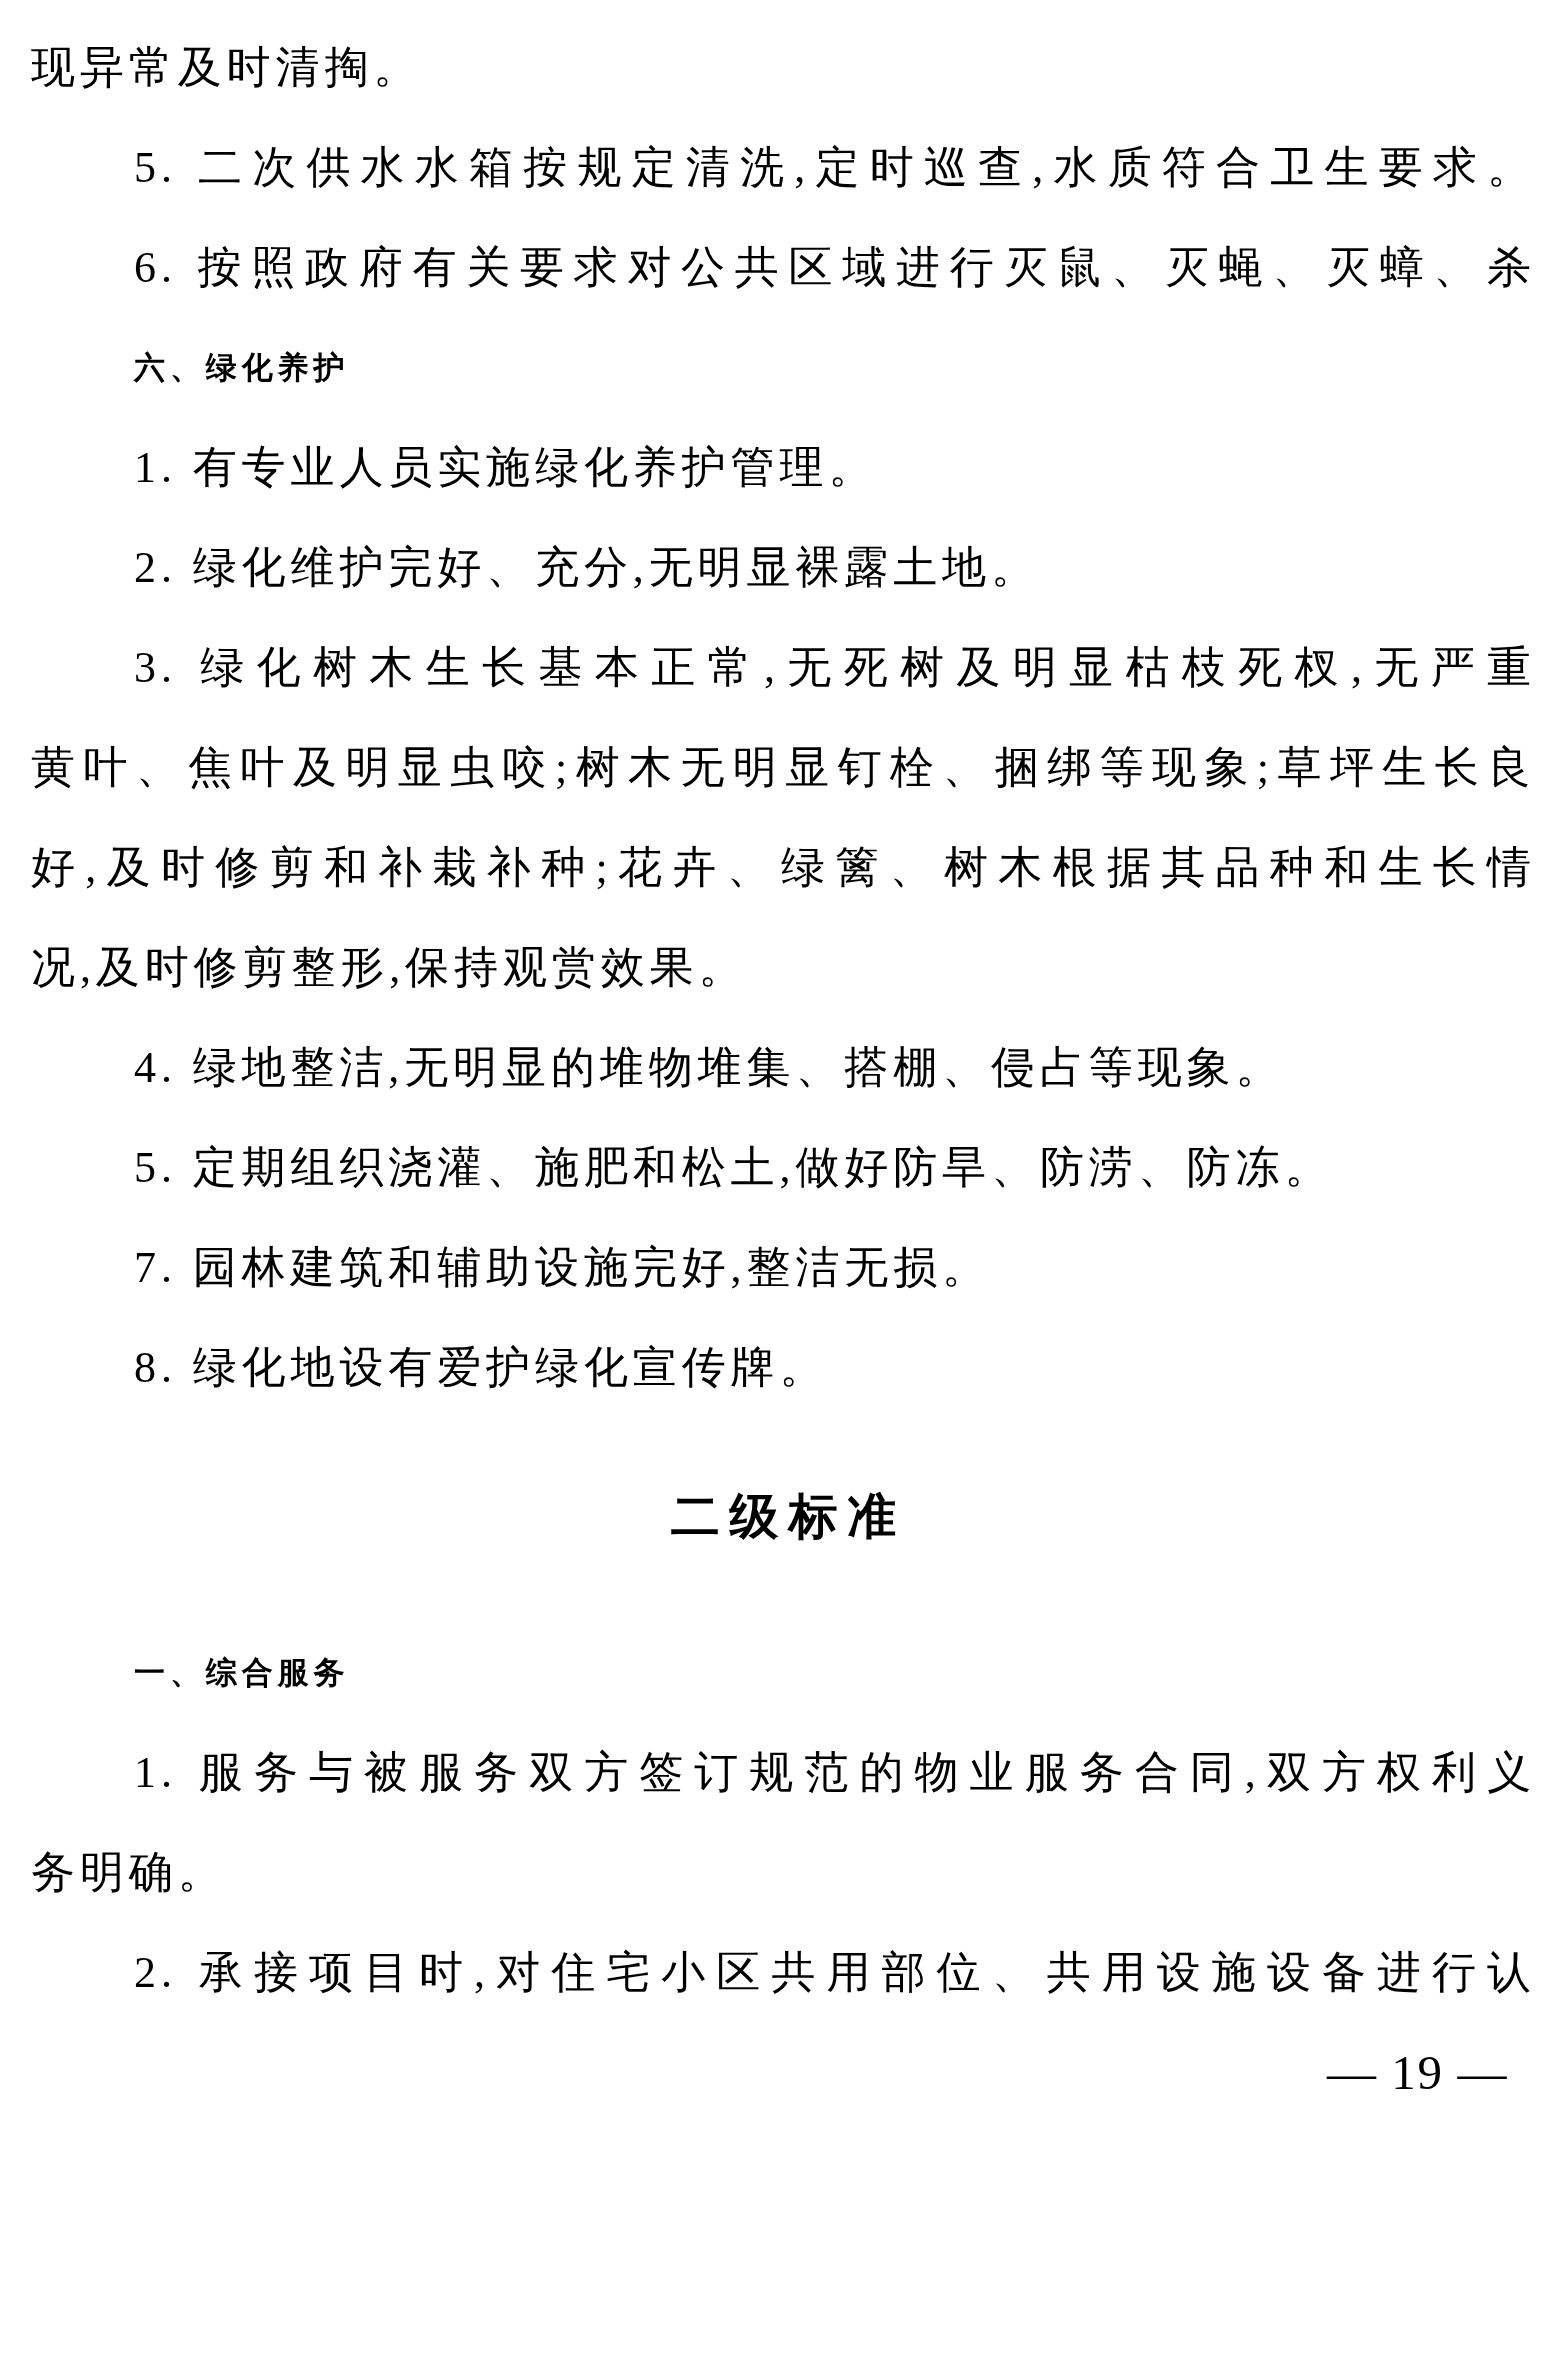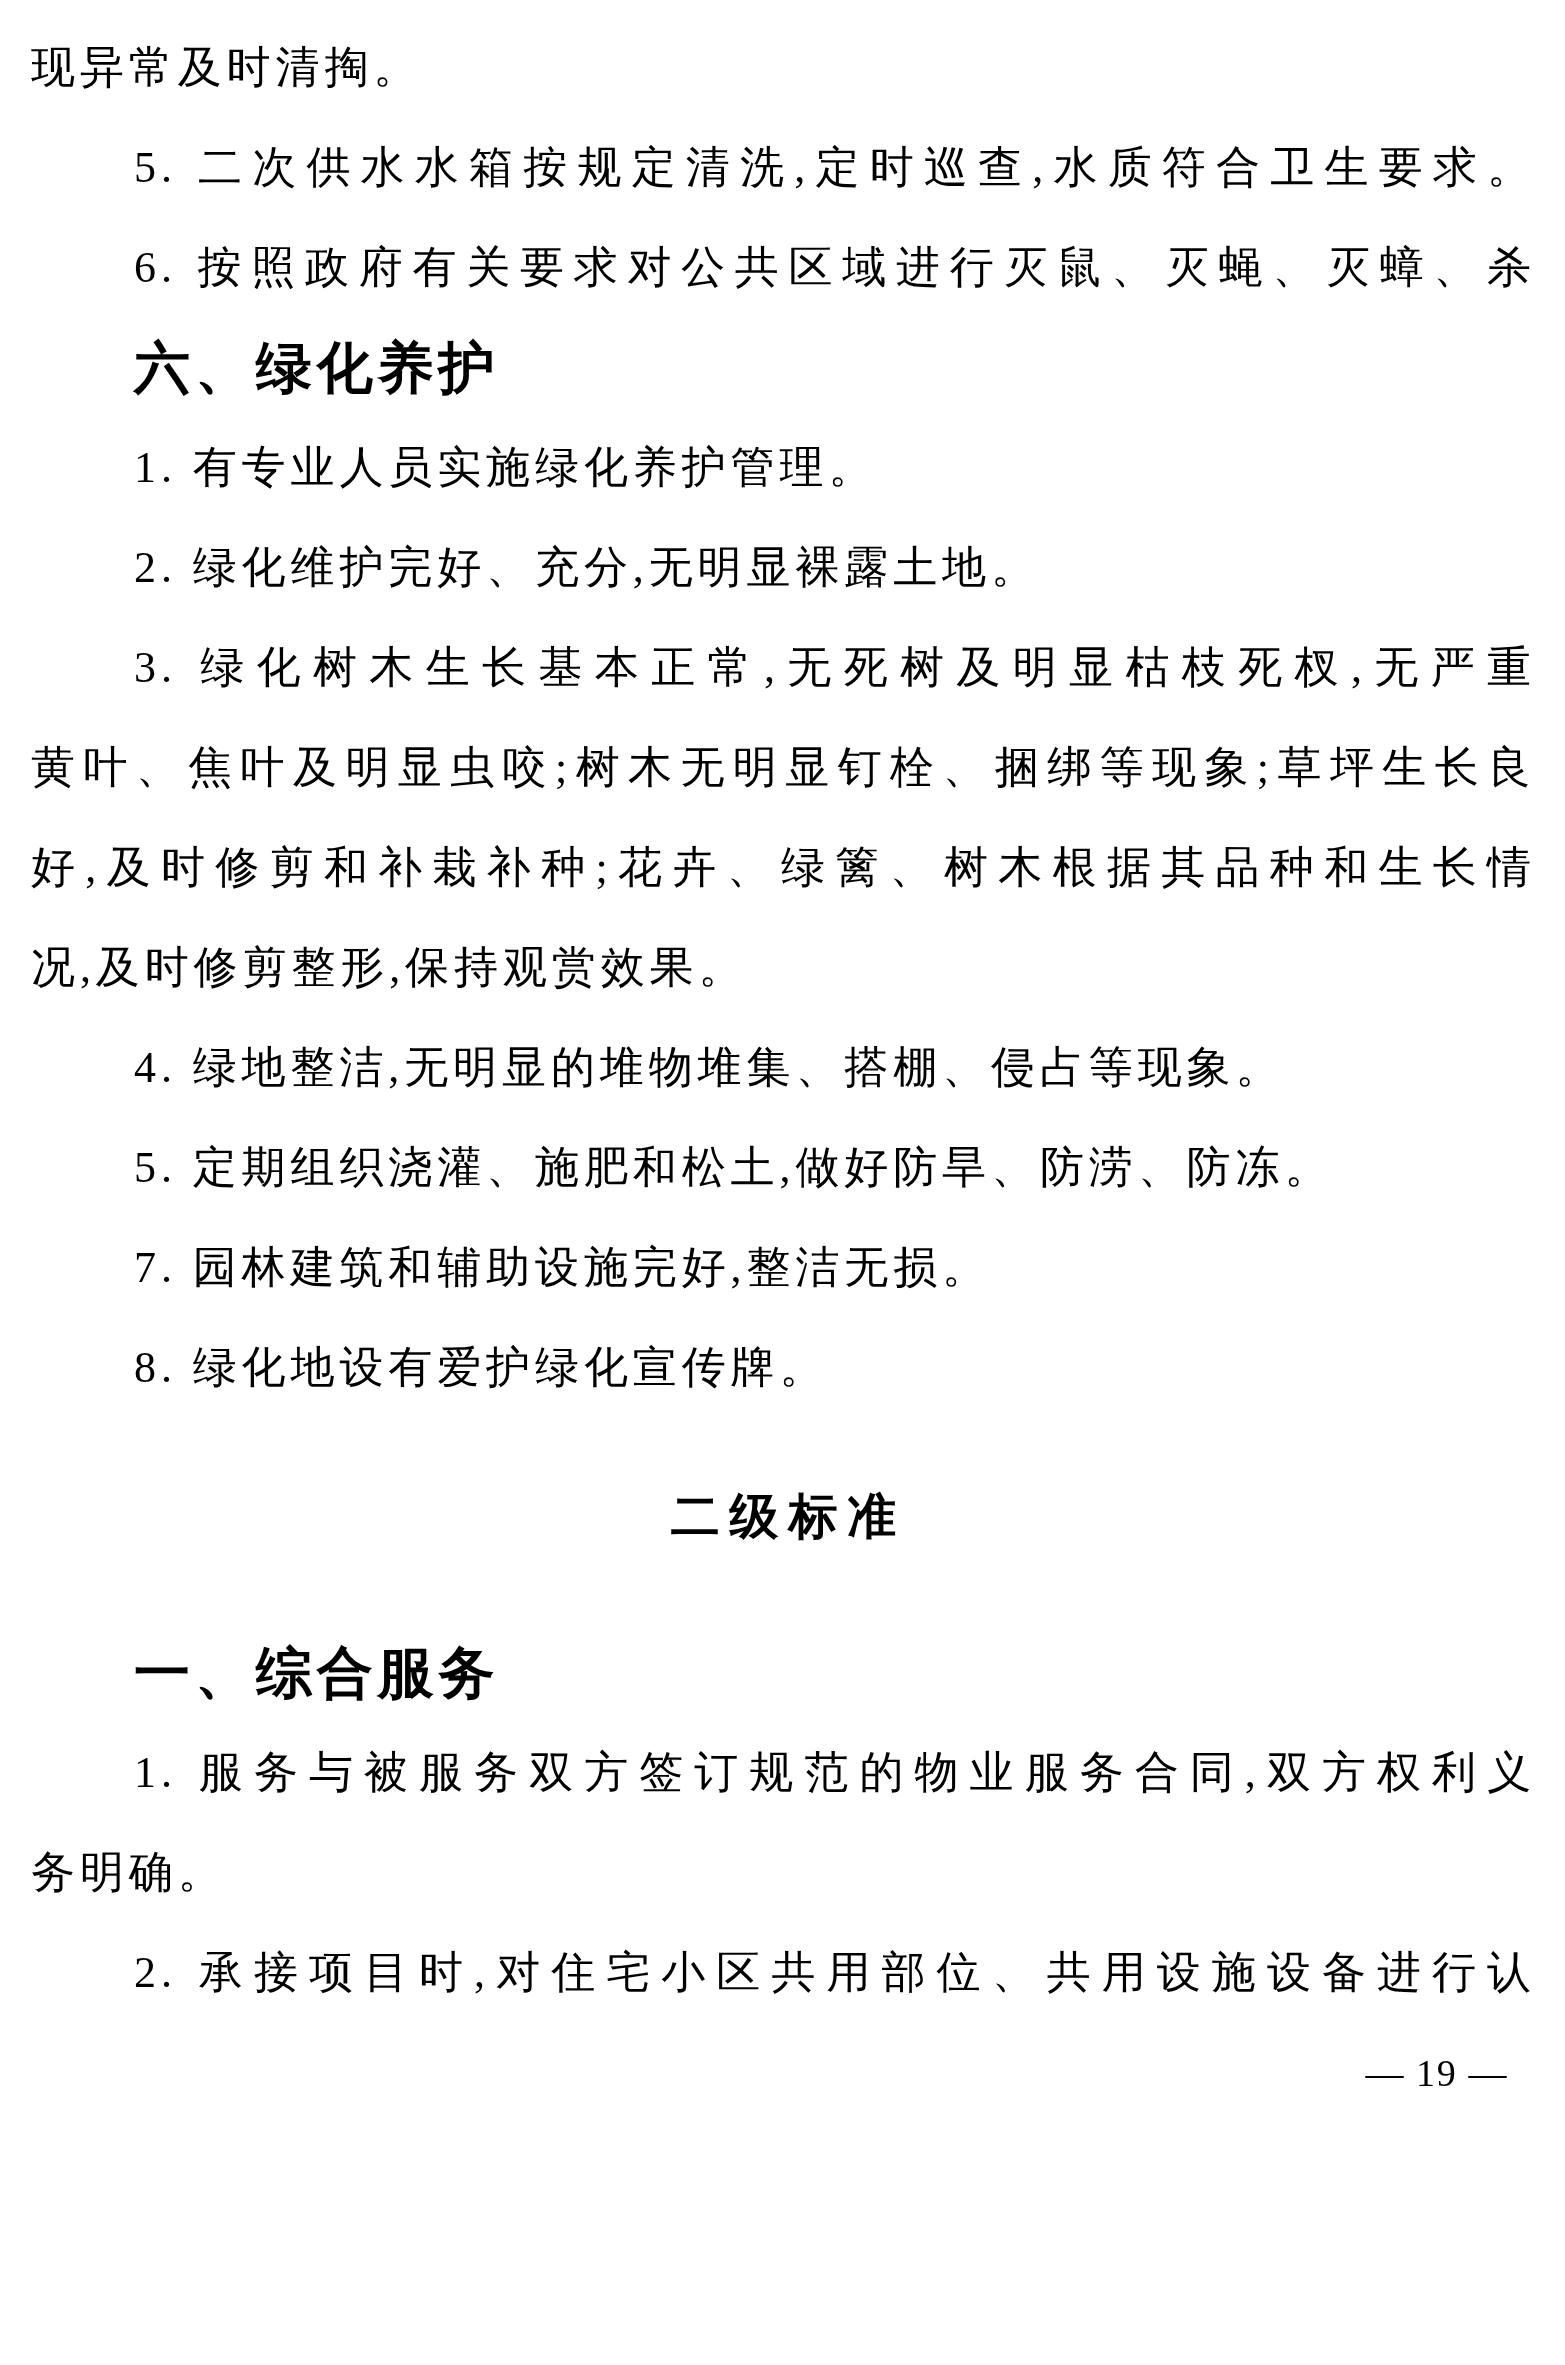--- a/index.html
+++ b/index.html
@@ -25,41 +25,41 @@
   }
   .line.justify {
     white-space: normal;
     text-align: justify;
     text-align-last: justify;
   }
   .line.indent { text-indent: 103px; }
   .line.section-heading {
     font-family: "Liberation Sans", "DejaVu Sans", sans-serif;
     font-weight: bold;
-    font-size: 56px;
+    font-size: 31px;
   }
   .line.chapter-heading {
     height: 123px;
     line-height: 123px;
     margin-top: 37px;
     margin-bottom: 45px;
     text-align: center;
     font-family: "Liberation Sans", "DejaVu Sans", sans-serif;
     font-weight: bold;
     font-size: 49px;
     letter-spacing: 9.8px;
     text-indent: 9.8px;
     white-space: nowrap;
   }
   .footer-line {
     height: 100px;
     line-height: 100px;
     text-align: right;
     padding-right: 28px;
-    font-size: 38px;
+    font-size: 49px;
     letter-spacing: 1.6px;
   }
 </style>
 </head>
 <body>
 
 <div class="page">
   <div id="text-flow">
       <div class="line body">现异常及时清掏。</div>
       <div class="line body indent justify">5. 二次供水水箱按规定清洗,定时巡查,水质符合卫生要求。</div>

